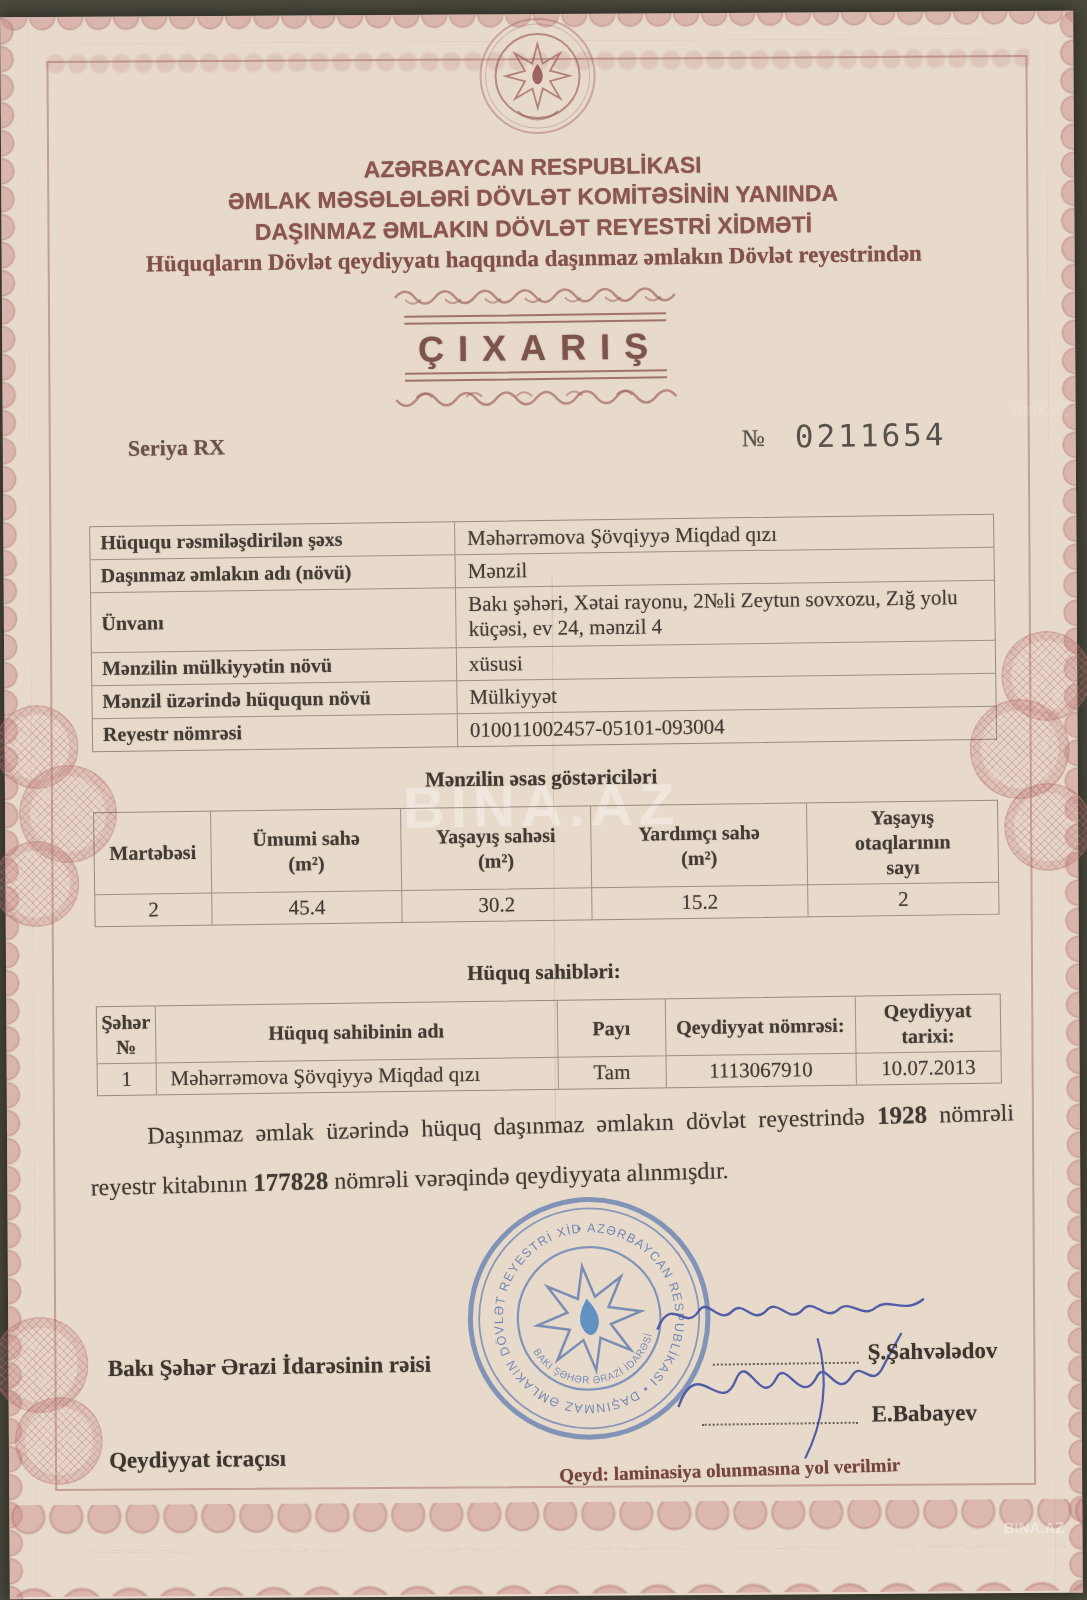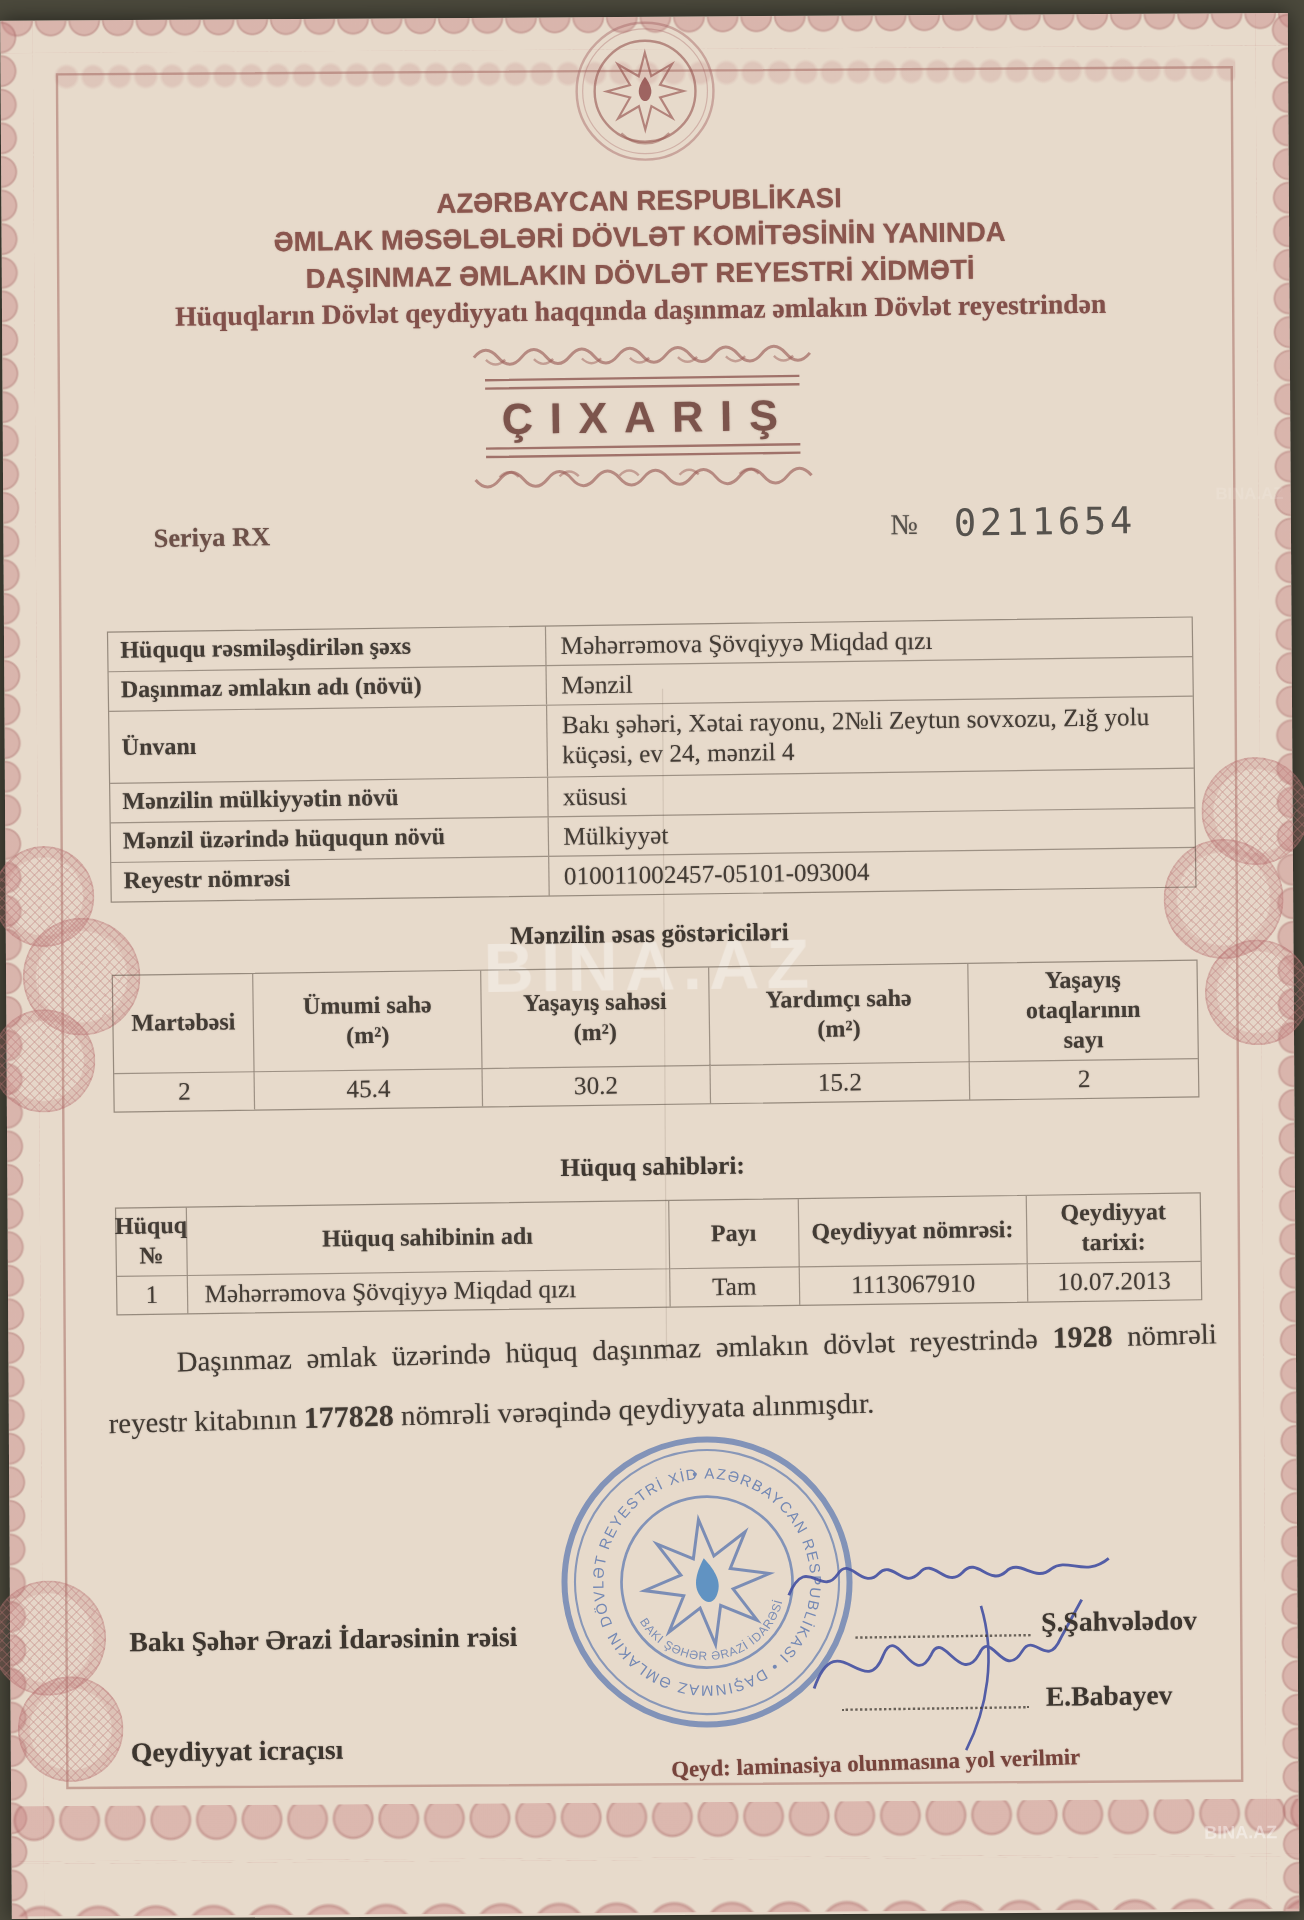--- a/index.html
+++ b/index.html
@@ -199,21 +199,21 @@
       <div class="gcell vl noB">2</div>
       <div class="gcell vl noB">45.4</div>
       <div class="gcell vl noB">30.2</div>
       <div class="gcell vl noB">15.2</div>
       <div class="gcell vl noR noB">2</div>
     </div>
 
     <div class="sect soft" style="top:946px">Hüquq sahibləri:</div>
 
     <div class="grid t3 soft">
-      <div class="gcell hd">Hüquq
+      <div class="gcell hd">Şəhər
 №</div>
       <div class="gcell hd">Hüquq sahibinin adı</div>
       <div class="gcell hd">Payı</div>
       <div class="gcell hd">Qeydiyyat nömrəsi:</div>
       <div class="gcell hd noR">Qeydiyyat
 tarixi:</div>
       <div class="gcell vl noB">1</div>
       <div class="gcell vl noB" style="justify-content:flex-start;text-align:left;padding-left:14px">Məhərrəmova Şövqiyyə Miqdad qızı</div>
       <div class="gcell vl noB">Tam</div>
       <div class="gcell vl noB">1113067910</div>

